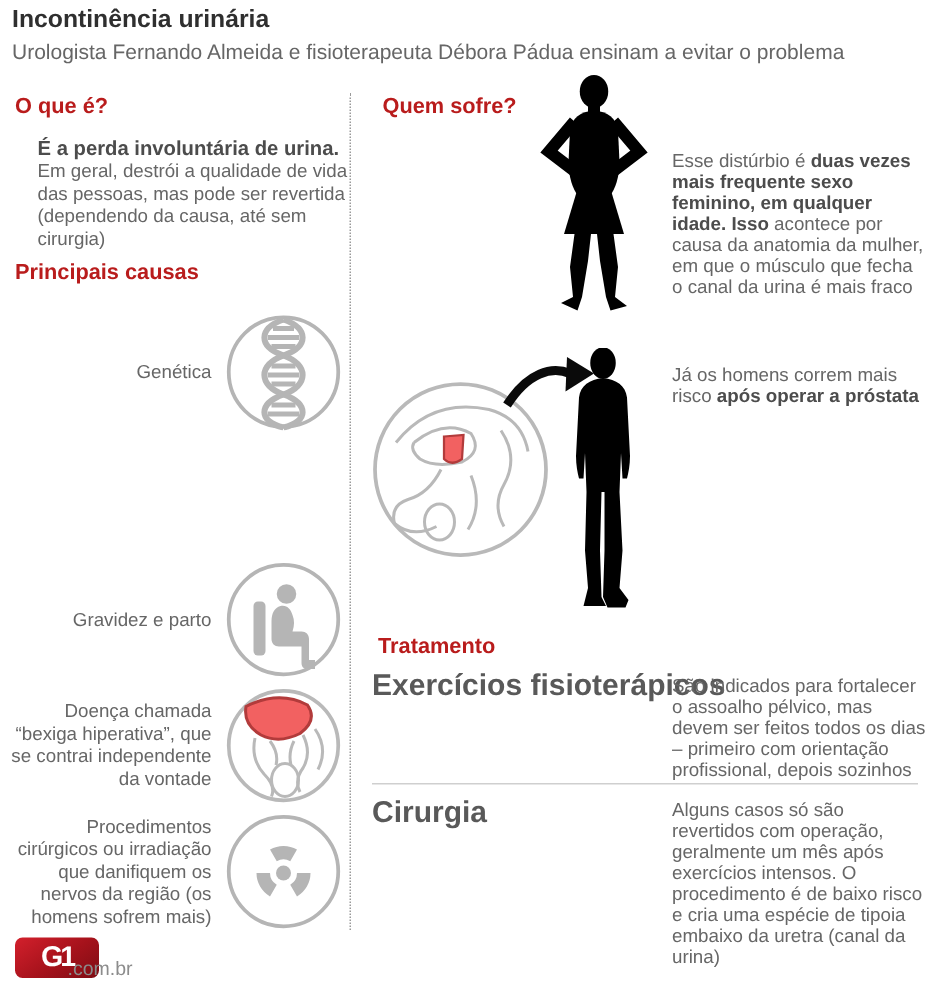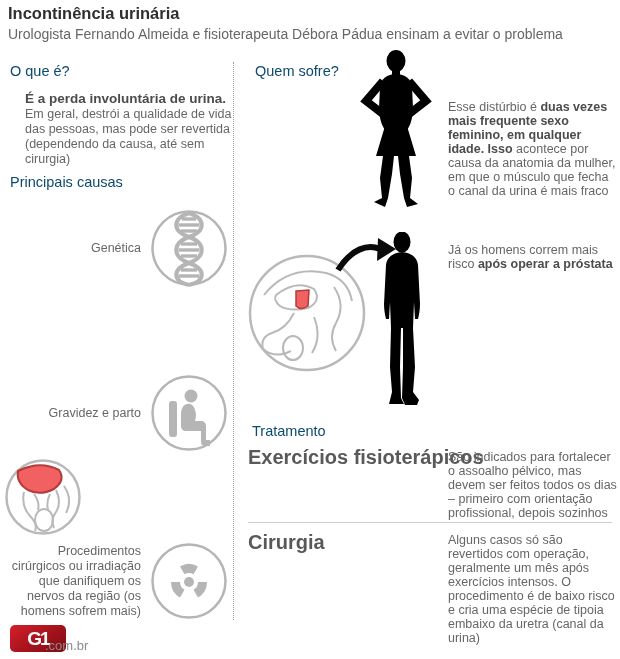--- a/index.html
+++ b/index.html
@@ -2,21 +2,21 @@
 <html><head>
 <meta charset="utf-8">
 <style>
   html,body{margin:0;padding:0;background:#fff;}
   .canvas{
     position:relative;width:620px;height:659px;background:#ffffff;overflow:hidden;
     font-family:"Liberation Sans",sans-serif;color:#666;
   }
   .title{position:absolute;left:8px;top:4px;font-size:16.5px;font-weight:bold;color:#2f2f2f;}
   .subtitle{position:absolute;left:8px;top:26px;font-size:14px;color:#666;}
-  .h-red{position:absolute;font-size:14.5px;font-weight:normal;color:#0c4a6e;}
+  .h-red{position:absolute;font-size:14.5px;font-weight:bold;color:#b91c1c;}
   .para{position:absolute;font-size:12.5px;line-height:15px;color:#666;}
   .para .lead{font-weight:bold;font-size:13.5px;color:#4c4c4c;}
   .rpara{position:absolute;font-size:12.5px;line-height:14px;color:#666;width:170px;}
   .rpara b{color:#4c4c4c;}
   .dotted-divider{position:absolute;left:233px;top:62px;height:558px;width:0;border-left:1px dotted #9a9a9a;}
   .cause-row{position:absolute;left:4px;width:224px;height:80px;display:flex;align-items:center;}
   .cause-label{flex:1;text-align:right;font-size:12.5px;line-height:15px;color:#666;padding-right:9px;}
   .cause-icon{width:78px;height:78px;flex:0 0 78px;}
   .treat-name{position:absolute;left:248px;font-size:20px;font-weight:bold;color:#595959;}
   .treat-divider{position:absolute;left:248px;top:522px;width:364px;height:0;border-top:1px solid #cfcfcf;}
@@ -76,20 +76,21 @@
       <svg width="78" height="78" viewBox="0 0 78 78">
         <circle cx="39" cy="39" r="36.5" fill="#fff" stroke="#b5b5b5" stroke-width="2.5"></circle>
         <rect x="19" y="27" width="8" height="36" rx="3" fill="#b5b5b5"></rect>
         <circle cx="41" cy="22" r="6.5" fill="#b5b5b5"></circle>
         <path fill="#b5b5b5" d="M37,30 C33,31 31,35 31,40 L31,52 C31,55 33,57 36,57 L51,57 L51,68 C51,71 53,72 55,72 L60,72 L60,66 L56,66 L56,52 C56,49 54,47 51,47 L45,47 Q47,41 45,36 C44,32 41,29 37,30 Z"></path>
       </svg>
     </div>
   </div>
 
   <div class="cause-row" style="top:457px;">
+    <div class="cause-label">Doença chamada “bexiga hiperativa”, que se contrai independente da vontade</div>
     <div class="cause-icon">
       <svg width="78" height="78" viewBox="0 0 78 78">
         <circle cx="39" cy="39" r="36.5" fill="#fff" stroke="#b9b9b9" stroke-width="2.5"></circle>
         <g stroke="#b9b9b9" stroke-width="2" fill="none">
           <path d="M20,34 Q17,48 26,58 Q34,66 31,73"></path>
           <path d="M52,32 Q58,44 52,54 Q46,62 50,70"></path>
           <path d="M30,36 Q36,44 34,52"></path>
           <path d="M46,36 Q42,44 44,52"></path>
           <path d="M60,28 Q69,41 62,55"></path>
           <ellipse cx="40" cy="62" rx="9" ry="11"></ellipse>

